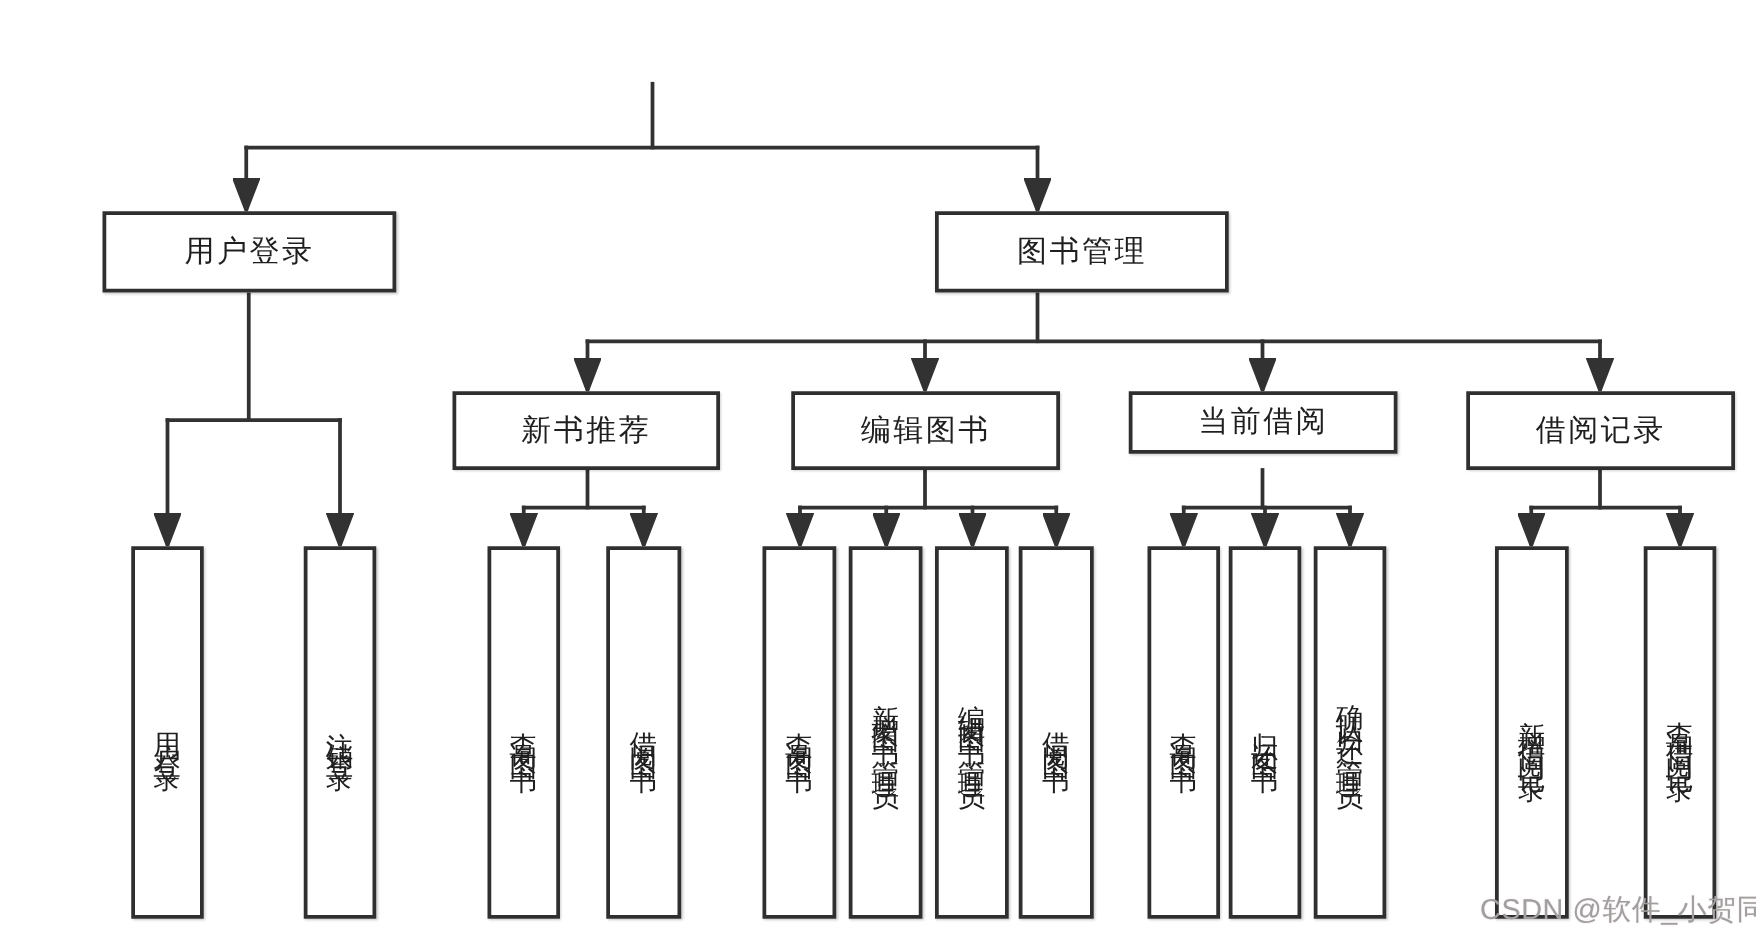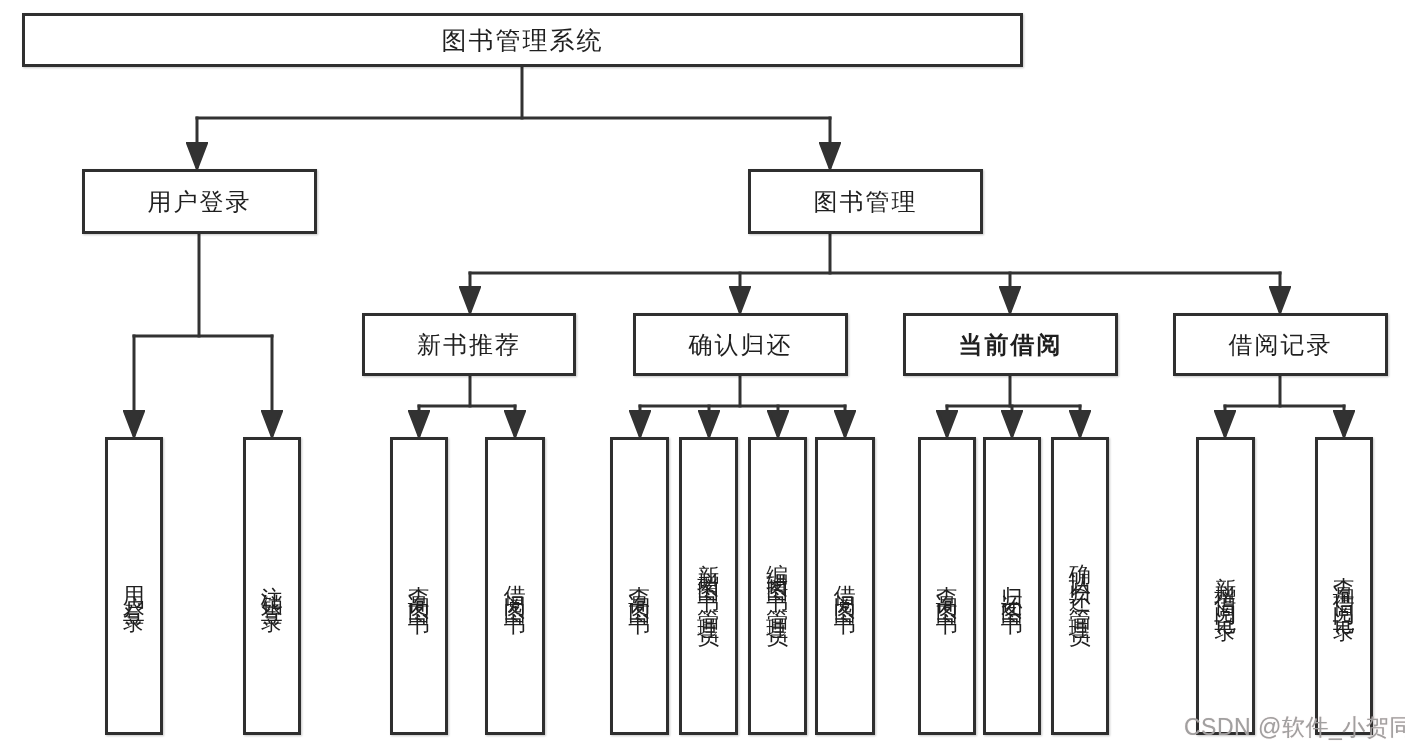--- a/index.html
+++ b/index.html
@@ -98,28 +98,27 @@
     <path d="M947,406 L947,436" marker-end="url(#arr)"></path>
     <path d="M1012,406 L1012,436" marker-end="url(#arr)"></path>
     <path d="M1080,406 L1080,436" marker-end="url(#arr)"></path>
 
     <path d="M1280,376 L1280,406"></path>
     <path d="M1225,406 L1344,406"></path>
     <path d="M1225,406 L1225,436" marker-end="url(#arr)"></path>
     <path d="M1344,406 L1344,436" marker-end="url(#arr)"></path>
   </svg>
 
-  <div class="node bh root" style="left:22px;top:13px;width:1001px;height:54px;">图书管理系统</div>
 
   <div class="node bh" style="left:82px;top:169px;width:235px;height:65px;">用户登录</div>
   <div class="node bh" style="left:712px;top:169px;width:235px;height:65px;margin-left:36px;">图书管理</div>
 
   <div class="node bh" style="left:362px;top:313px;width:214px;height:63px;">新书推荐</div>
-  <div class="node bh" style="left:633px;top:313px;width:215px;height:63px;">确认归还</div>
-  <div class="node bh" style="left:903px;top:313px;width:215px;height:63px;font-weight:bold;">当前借阅</div>
+  <div class="node bh" style="left:633px;top:313px;width:215px;height:63px;">编辑图书</div>
+  <div class="node bh" style="left:903px;top:313px;width:215px;height:50px;">当前借阅</div>
   <div class="node bh" style="left:1173px;top:313px;width:215px;height:63px;">借阅记录</div>
 
   <div class="node bv" style="left:105px;top:437px;width:58px;height:298px;">用户登录</div>
   <div class="node bv" style="left:243px;top:437px;width:58px;height:298px;">注销登录</div>
 
   <div class="node bv" style="left:390px;top:437px;width:58px;height:298px;">查询图书</div>
   <div class="node bv" style="left:485px;top:437px;width:60px;height:298px;">借阅图书</div>
 
   <div class="node bv" style="left:610px;top:437px;width:59px;height:298px;">查询图书</div>
   <div class="node bv" style="left:679px;top:437px;width:59px;height:298px;">新增图书（管理员）</div>

